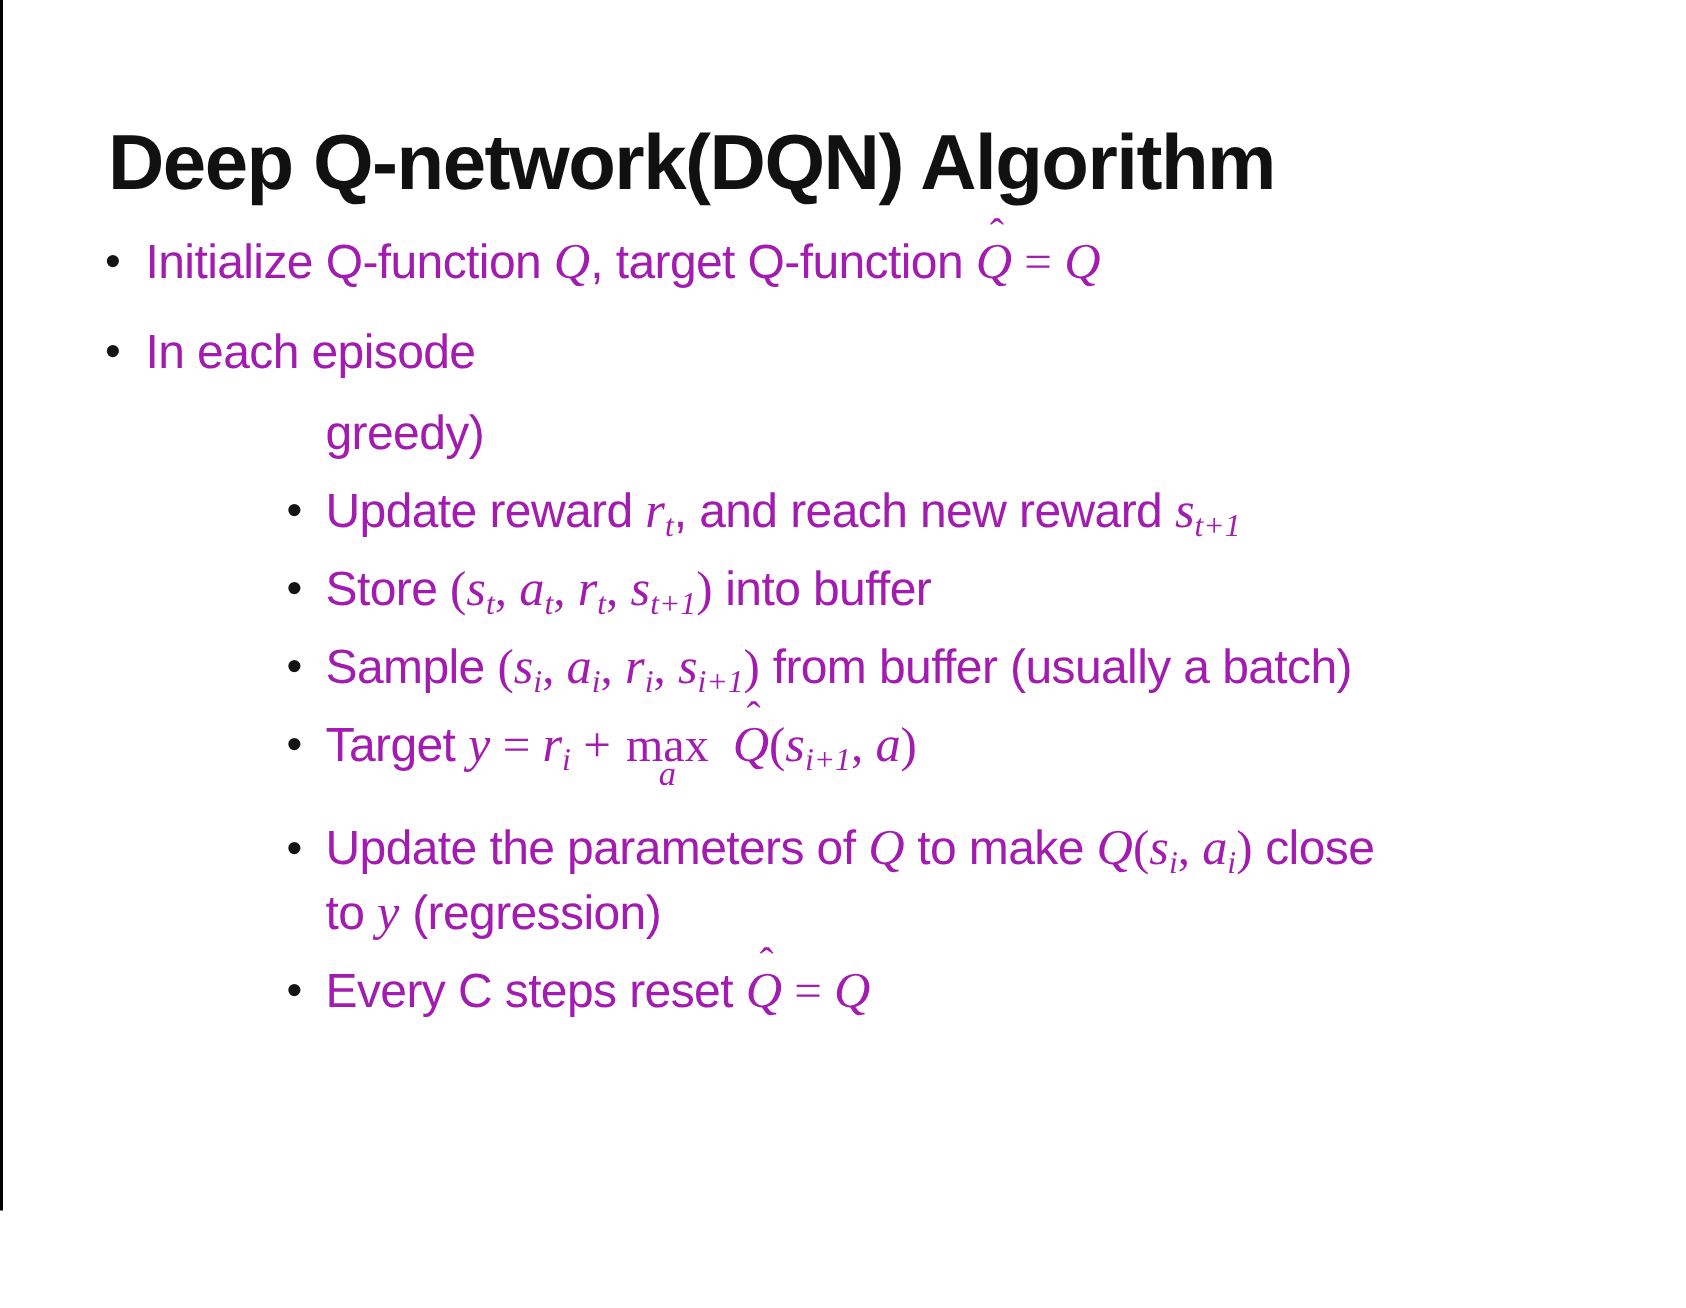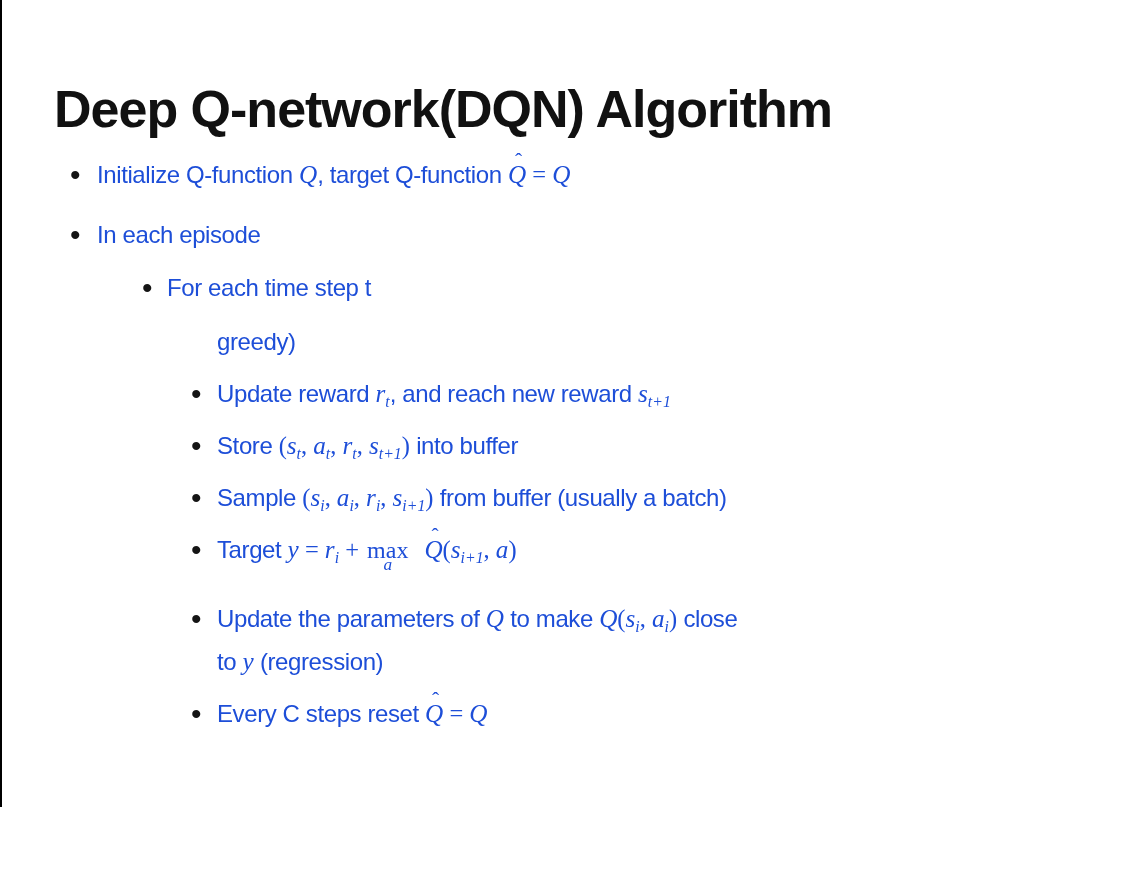--- a/index.html
+++ b/index.html
@@ -4,27 +4,27 @@
 <style>
   html,body{margin:0;padding:0;}
   body{
     width:1124px;height:872px;background:#ffffff;overflow:hidden;position:relative;
     font-family:"Liberation Sans",sans-serif;color:#141414;
     -webkit-font-smoothing:antialiased;
   }
   .slide{position:absolute;inset:0;background:#ffffff;}
   .left-edge{position:absolute;left:0;top:0;width:2px;height:807px;background:#000;}
   .title{
-    position:absolute;left:54px;top:44px;
+    position:absolute;left:72px;top:44px;
     font-size:52px;font-weight:700;letter-spacing:-1px;white-space:nowrap;color:#111;
   }
   .content{position:absolute;left:0;top:153px;width:1124px;}
   .row{
-    position:relative;height:43px;line-height:43px;font-size:24px;
-    letter-spacing:-0.4px;white-space:nowrap;color:#1d4ed8;
+    position:relative;height:43px;line-height:43px;font-size:32px;
+    letter-spacing:-0.4px;white-space:nowrap;color:#a21caf;
   }
   .lvl1{padding-left:97px;}
   .lvl2{padding-left:167px;}
   .lvl3{padding-left:217px;}
   .bulleted::before{
     content:"\2022";position:absolute;font-size:30px;letter-spacing:0;color:#141414;
   }
   .lvl1.bulleted::before{left:70px;}
   .lvl2.bulleted::before{left:142px;}
   .lvl3.bulleted::before{left:191px;}
@@ -54,21 +54,20 @@
 </style>
 </head>
 <body>
 
 <div class="slide">
   <div class="left-edge"></div>
   <h1 class="title">Deep Q-network(DQN) Algorithm</h1>
   <div class="content" id="bullet-list">
       <div class="row lvl1 bulleted" style="margin-top: 0px;"><span class="seg-t">Initialize Q-function </span><span class="seg-m">Q</span><span class="seg-t">, target Q-function </span><span class="seg-hat"><span class="hat-mark">ˆ</span><span>Q</span></span><span class="seg-r"> = </span><span class="seg-m">Q</span></div>
       <div class="row lvl1 bulleted" style="margin-top: 17px;"><span class="seg-t">In each episode</span></div>
-      <div class="row lvl2 bulleted" style="margin-top: 10px;"><span class="seg-t">For each time step t</span></div>
       <div class="row lvl3" style="margin-top: 11px;"><span class="seg-t">greedy)</span></div>
       <div class="row lvl3 bulleted" style="margin-top: 9px;"><span class="seg-t">Update reward </span><span class="seg-m">r</span><span class="seg-sub">t</span><span class="seg-t">, and reach new reward </span><span class="seg-m">s</span><span class="seg-sub">t+1</span></div>
       <div class="row lvl3 bulleted" style="margin-top: 9px;"><span class="seg-t">Store </span><span class="seg-r">(</span><span class="seg-m">s</span><span class="seg-sub">t</span><span class="seg-r">, </span><span class="seg-m">a</span><span class="seg-sub">t</span><span class="seg-r">, </span><span class="seg-m">r</span><span class="seg-sub">t</span><span class="seg-r">, </span><span class="seg-m">s</span><span class="seg-sub">t+1</span><span class="seg-r">)</span><span class="seg-t"> into buffer</span></div>
       <div class="row lvl3 bulleted" style="margin-top: 9px;"><span class="seg-t">Sample </span><span class="seg-r">(</span><span class="seg-m">s</span><span class="seg-sub">i</span><span class="seg-r">, </span><span class="seg-m">a</span><span class="seg-sub">i</span><span class="seg-r">, </span><span class="seg-m">r</span><span class="seg-sub">i</span><span class="seg-r">, </span><span class="seg-m">s</span><span class="seg-sub">i+1</span><span class="seg-r">)</span><span class="seg-t"> from buffer (usually a batch)</span></div>
       <div class="row lvl3 bulleted" style="margin-top: 9px;"><span class="seg-t">Target </span><span class="seg-m">y</span><span class="seg-r"> = </span><span class="seg-m">r</span><span class="seg-sub">i</span><span class="seg-r"> + </span><span class="seg-lim"><span>max</span><span class="lim-under">a</span></span><span class="seg-hat"><span class="hat-mark">ˆ</span><span>Q</span></span><span class="seg-r">(</span><span class="seg-m">s</span><span class="seg-sub">i+1</span><span class="seg-r">, </span><span class="seg-m">a</span><span class="seg-r">)</span></div>
       <div class="row lvl3 bulleted" style="margin-top: 26px;"><span class="seg-t">Update the parameters of </span><span class="seg-m">Q</span><span class="seg-t"> to make </span><span class="seg-m">Q</span><span class="seg-r">(</span><span class="seg-m">s</span><span class="seg-sub">i</span><span class="seg-r">, </span><span class="seg-m">a</span><span class="seg-sub">i</span><span class="seg-r">)</span><span class="seg-t"> close</span></div>
       <div class="row lvl3" style="margin-top: 0px;"><span class="seg-t">to </span><span class="seg-m">y</span><span class="seg-t"> (regression)</span></div>
       <div class="row lvl3 bulleted" style="margin-top: 9px;"><span class="seg-t">Every C steps reset </span><span class="seg-hat"><span class="hat-mark">ˆ</span><span>Q</span></span><span class="seg-r"> = </span><span class="seg-m">Q</span></div>
     </div>
 </div>

